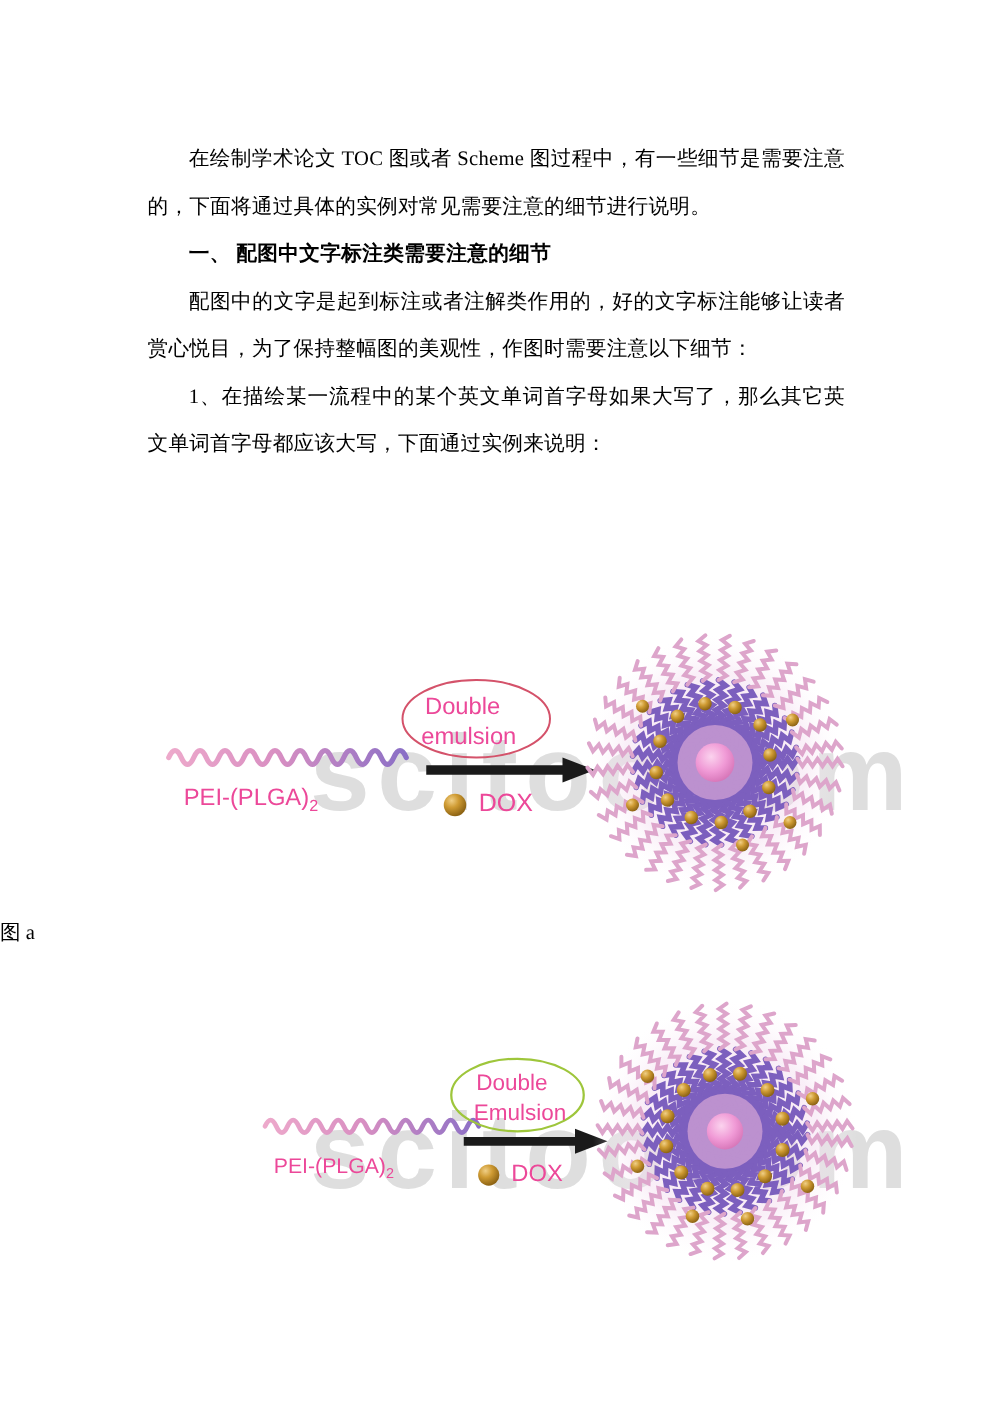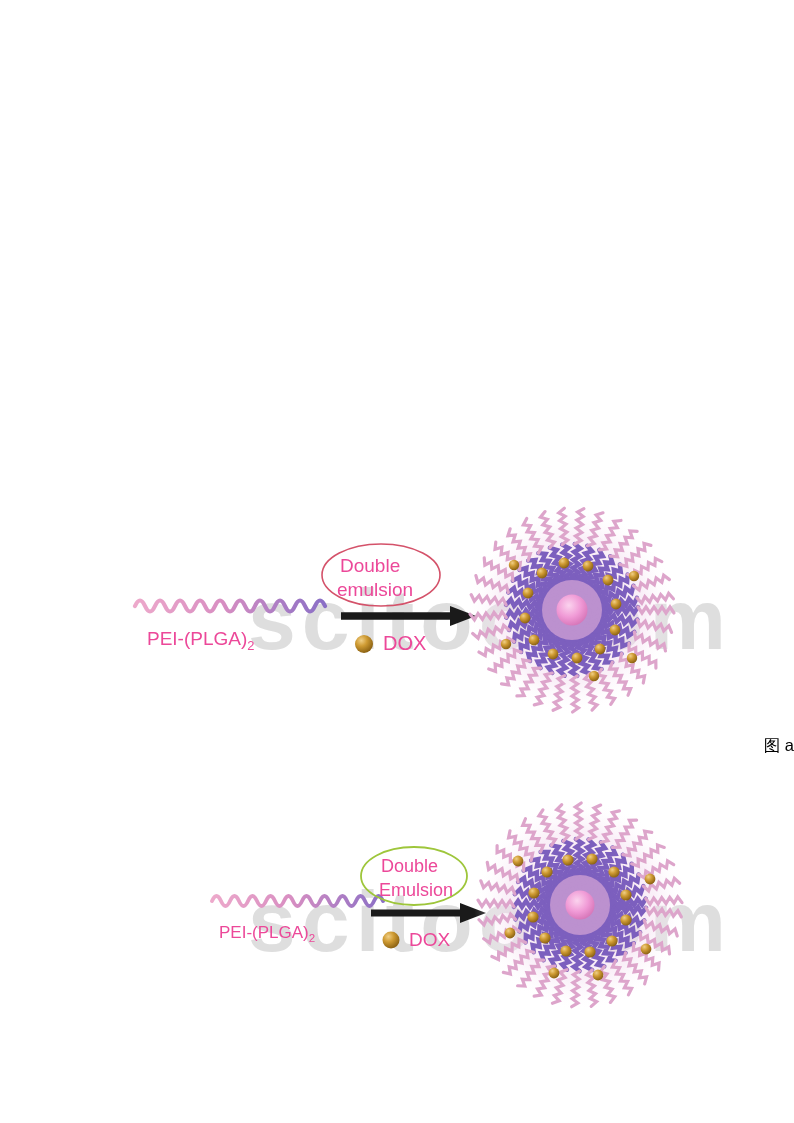--- a/index.html
+++ b/index.html
@@ -55,23 +55,23 @@
     position: absolute;
     left: 0; top: 0;
     width: 794px; height: 100%;
   }
 
   .fig-caption {
     position: absolute;
     top: 735px;
     left: 0;
     width: 794px;
-    text-align: right;
+    text-align: left;
     font-size: 16.5px;
-    font-family: Liberation Sans, sans-serif;
+    font-family: Liberation Serif, serif;
   }
 
   
   .watermark {
     position: absolute;
     font-family: "Liberation Sans", sans-serif;
     font-size: 86px;
     font-weight: 600;
     color: #d9d9d9;
     opacity: 0.85;
@@ -89,20 +89,26 @@
     color: #ec4899;
     white-space: nowrap;
   }
   .fig-label sub { font-size: 0.68em; }
 </style>
 </head>
 <body>
 
 <div class="page">
 
+  <div class="doc-body">
+    <p class="para indent">在绘制学术论文 TOC 图或者 Scheme 图过程中，有一些细节是需要注意的，下面将通过具体的实例对常见需要注意的细节进行说明。</p>
+    <p class="heading">一、 配图中文字标注类需要注意的细节</p>
+    <p class="para indent">配图中的文字是起到标注或者注解类作用的，好的文字标注能够让读者赏心悦目，为了保持整幅图的美观性，作图时需要注意以下细节：</p>
+    <p class="para indent">1、在描绘某一流程中的某个英文单词首字母如果大写了，那么其它英文单词首字母都应该大写，下面通过实例来说明：</p>
+  </div>
 
   <div class="watermark" id="watermark-a">scitoocom</div>
   <div class="watermark" id="watermark-b">scitoocom</div>
 
   <div class="figure" id="figure-a">
     <svg class="fig-canvas" viewBox="0 0 794 230" xmlns="http://www.w3.org/2000/svg">
       <defs>
         <linearGradient id="chainGradA" x1="0" y1="0" x2="1" y2="0">
           <stop offset="0%" stop-color="#eda9cb"></stop>
           <stop offset="45%" stop-color="#d98fc2"></stop>

